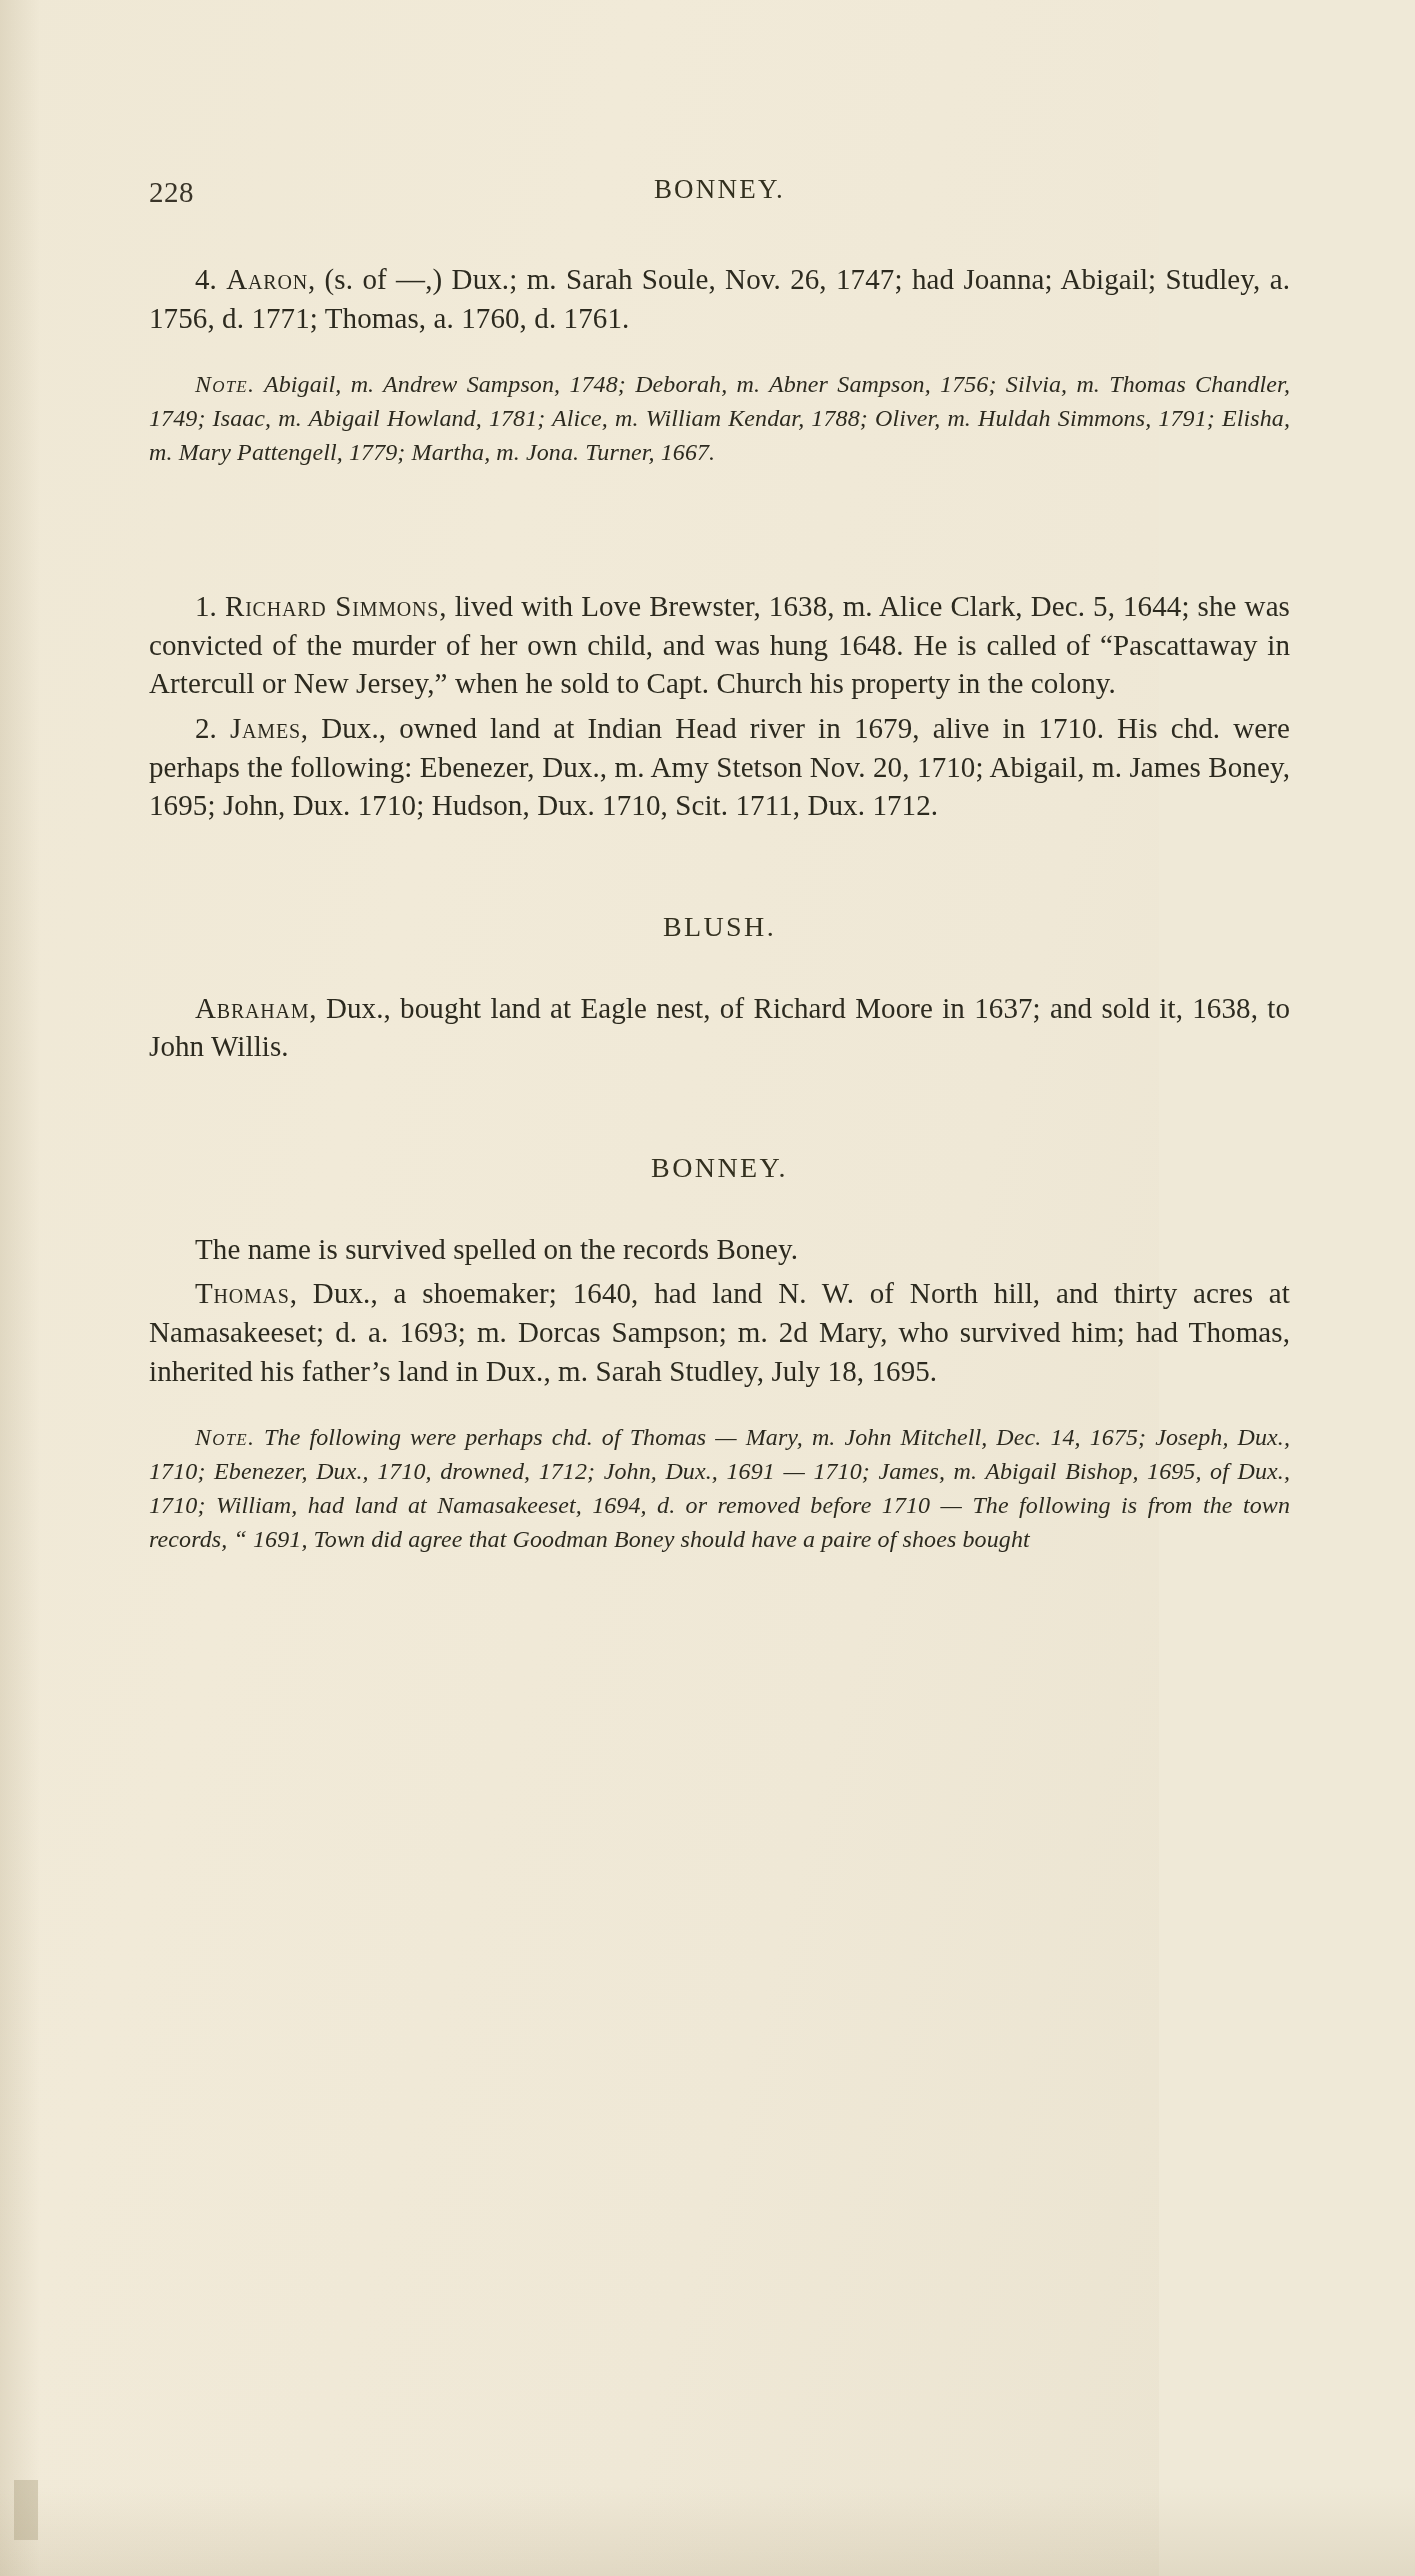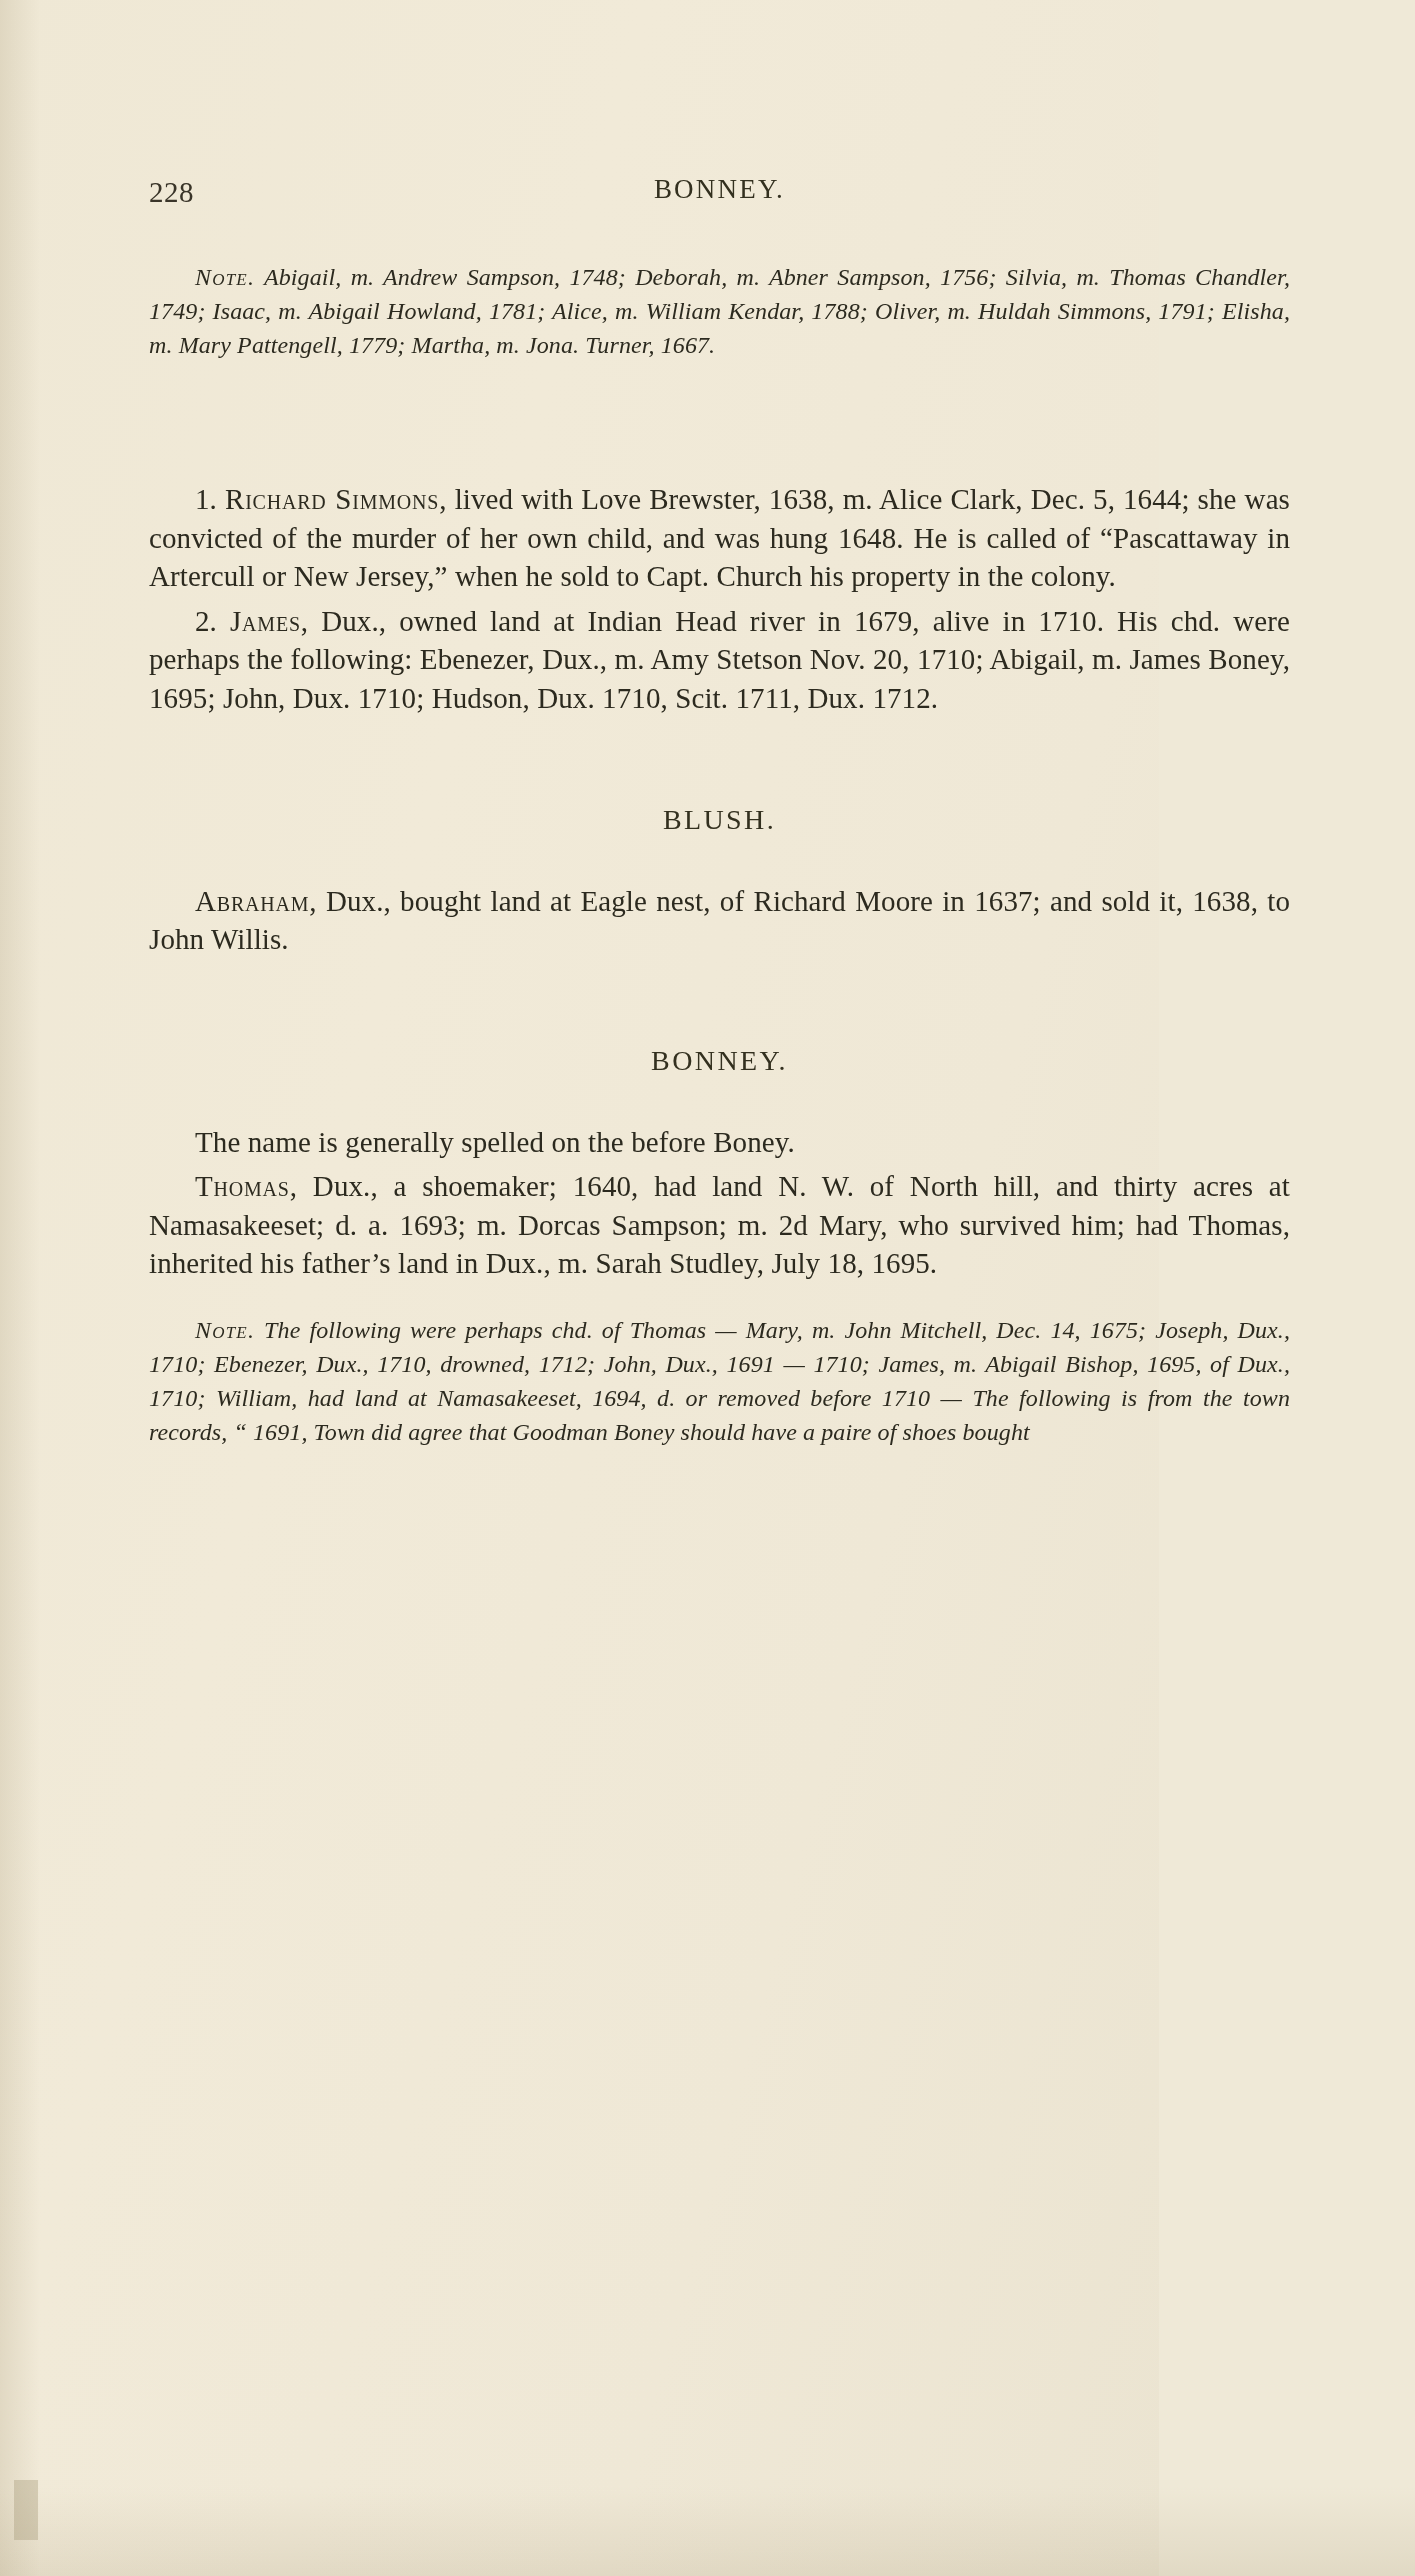--- a/index.html
+++ b/index.html
@@ -122,36 +122,37 @@
   <div class="edge-bottom"></div>
   <div class="corner-mark"></div>
 
   <div class="content">
 
     <div class="runhead">
       <span class="folio">228</span>
       <div class="runhead-title">BONNEY.</div>
     </div>
 
+    <p class="indent">4. <span class="sc">Aaron</span>, (s. of —,) Dux.; m. Sarah Soule, Nov. 26, 1747; had Joanna; Abigail; Studley, a. 1756, d. 1771; Thomas, a. 1760, d. 1761.</p>
     <p class="note"><span class="sc">Note.</span> Abigail, m. Andrew Sampson, 1748; Deborah, m. Abner Sampson, 1756; Silvia, m. Thomas Chandler, 1749; Isaac, m. Abigail Howland, 1781; Alice, m. William Kendar, 1788; Oliver, m. Huldah Simmons, 1791; Elisha, m. Mary Pattengell, 1779; Martha, m. Jona. Turner, 1667.</p>
 
     <div class="sp-before-head"></div>
     <div class="sp-after-head"></div>
     <p class="indent">1. <span class="sc">Richard Simmons</span>, lived with Love Brewster, 1638, m. Alice Clark, Dec. 5, 1644; she was convicted of the murder of her own child, and was hung 1648. He is called of “Pascattaway in Artercull or New Jersey,” when he sold to Capt. Church his property in the colony.</p>
     <div class="sp-para"></div>
     <p class="indent">2. <span class="sc">James</span>, Dux., owned land at Indian Head river in 1679, alive in 1710. His chd. were perhaps the following: Ebenezer, Dux., m. Amy Stetson Nov. 20, 1710; Abigail, m. James Boney, 1695; John, Dux. 1710; Hudson, Dux. 1710, Scit. 1711, Dux. 1712.</p>
 
     <div class="sp-block-lg"></div>
     <h2 class="section">BLUSH.</h2>
     <div class="sp-after-head"></div>
     <p class="indent"><span class="sc">Abraham</span>, Dux., bought land at Eagle nest, of Richard Moore in 1637; and sold it, 1638, to John Willis.</p>
 
     <div class="sp-block-lg"></div>
     <h2 class="section">BONNEY.</h2>
     <div class="sp-after-head"></div>
-    <p class="indent">The name is generally spelled on the before Boney.</p>
+    <p class="indent">The name is survived spelled on the records Boney.</p>
     <div class="sp-para"></div>
     <p class="indent"><span class="sc">Thomas</span>, Dux., a shoemaker; 1640, had land N. W. of North hill, and thirty acres at Namasakeeset; d. a. 1693; m. Dorcas Sampson; m. 2d Mary, who survived him; had Thomas, inherited his father’s land in Dux., m. Sarah Studley, July 18, 1695.</p>
     <p class="note"><span class="sc">Note.</span> The following were perhaps chd. of Thomas — Mary, m. John Mitchell, Dec. 14, 1675; Joseph, Dux., 1710; Ebenezer, Dux., 1710, drowned, 1712; John, Dux., 1691 — 1710; James, m. Abigail Bishop, 1695, of Dux., 1710; William, had land at Namasakeeset, 1694, d. or removed before 1710 — The following is from the town records, “ 1691, Town did agree that Goodman Boney should have a paire of shoes bought</p>
 
   </div>
 </div>
 
 
 </body></html>

